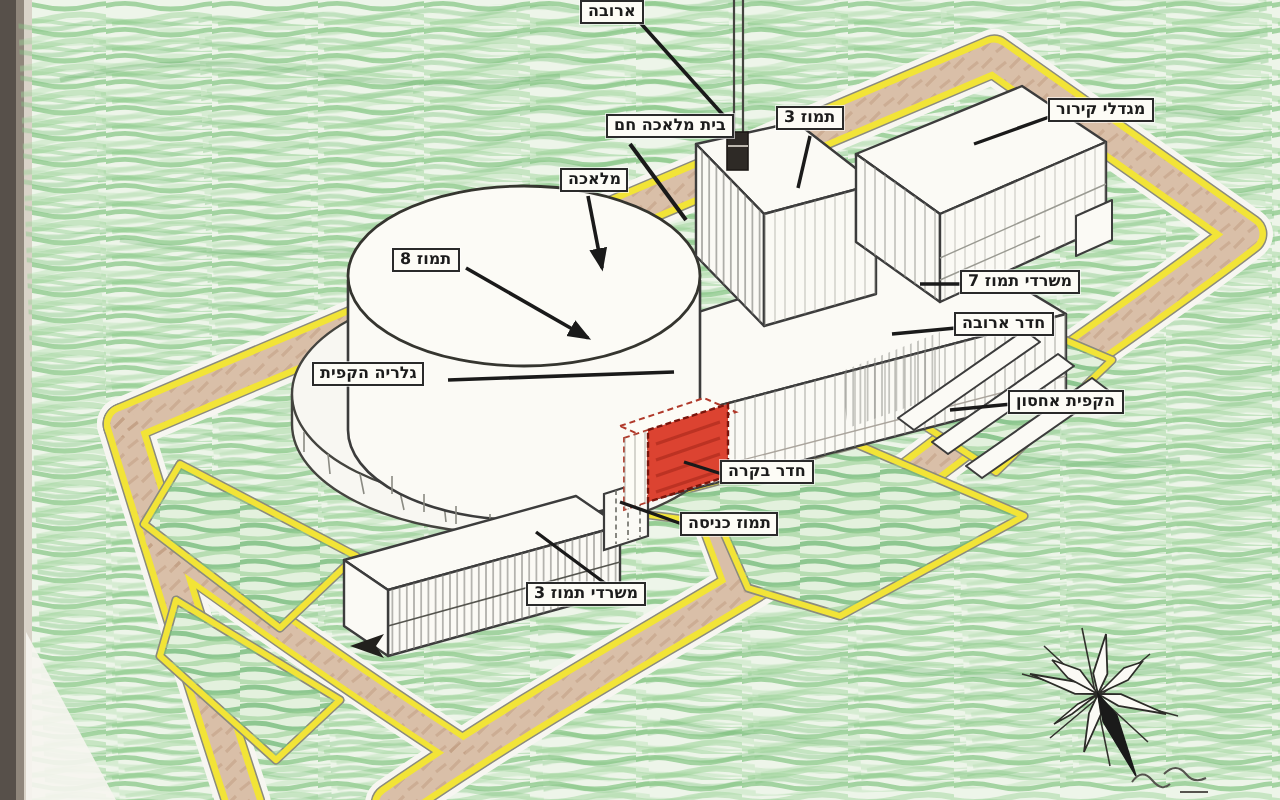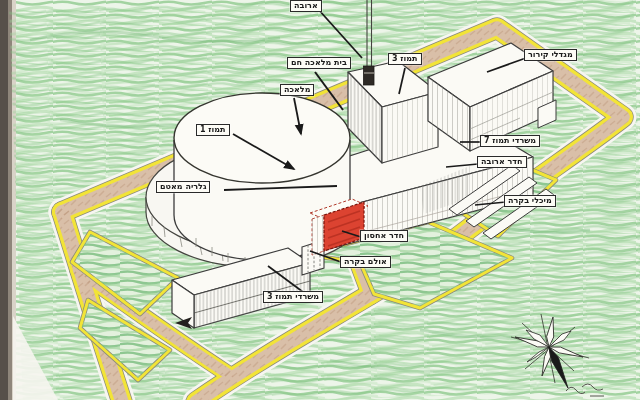--- a/index.html
+++ b/index.html
@@ -205,25 +205,25 @@
     <polygon points="0,0 -4.5,9.6 -7,29 1.5,10" fill="#fbfaf5" stroke="#2c2c28" stroke-width="0.9"></polygon>
     <polygon points="0,0 13,-13 22,-16 15,-7" fill="#fbfaf5" stroke="#2c2c28" stroke-width="0.8"></polygon>
     <polygon points="0,0 -15,-8 -23,-17 -9,-12" fill="#fbfaf5" stroke="#2c2c28" stroke-width="0.8"></polygon>
     <polygon points="0,0 -13,10 -22,15 -10,5" fill="#fbfaf5" stroke="#2c2c28" stroke-width="0.8"></polygon>
     <polygon points="0,0 2.6,13.9 19,41 9.4,10.6" fill="#1a1a1a" stroke="#1a1a1a" stroke-width="0.8"></polygon>
   </g>
   <path d="M566,391 q5,-7 10,-1 t9,2 M582,387 q6,-6 11,0 q4,5 10,2 M590,396 h14" stroke="#55544e" stroke-width="1" fill="none"></path>
 </svg>
 
 <div class="lbl" style="left:290px;top:0px">ארובה</div>
-<div class="lbl" style="left:287px;top:57px">בית מלאכה חם</div>
+<div class="lbl" style="left:303px;top:57px">בית מלאכה חם</div>
 <div class="lbl" style="left:388px;top:53px">תמוז 3</div>
 <div class="lbl" style="left:524px;top:49px">מגדלי קירור</div>
 <div class="lbl" style="left:280px;top:84px">מלאכה</div>
-<div class="lbl" style="left:196px;top:124px">תמוז 1</div>
-<div class="lbl" style="left:156px;top:181px">גלריה מאטם</div>
+<div class="lbl" style="left:196px;top:124px">תמוז 8</div>
+<div class="lbl" style="left:156px;top:181px">גלריה הקפית</div>
 <div class="lbl" style="left:480px;top:135px">משרדי תמוז 7</div>
 <div class="lbl" style="left:477px;top:156px">חדר ארובה</div>
-<div class="lbl" style="left:504px;top:195px">מיכלי בקרה</div>
-<div class="lbl" style="left:360px;top:230px">חדר אחסון</div>
-<div class="lbl" style="left:340px;top:256px">אולם בקרה</div>
+<div class="lbl" style="left:504px;top:195px">הקפית אחסון</div>
+<div class="lbl" style="left:360px;top:230px">חדר בקרה</div>
+<div class="lbl" style="left:340px;top:256px">תמוז כניסה</div>
 <div class="lbl" style="left:263px;top:291px">משרדי תמוז 3</div>
 </div>
 
 </body></html>

